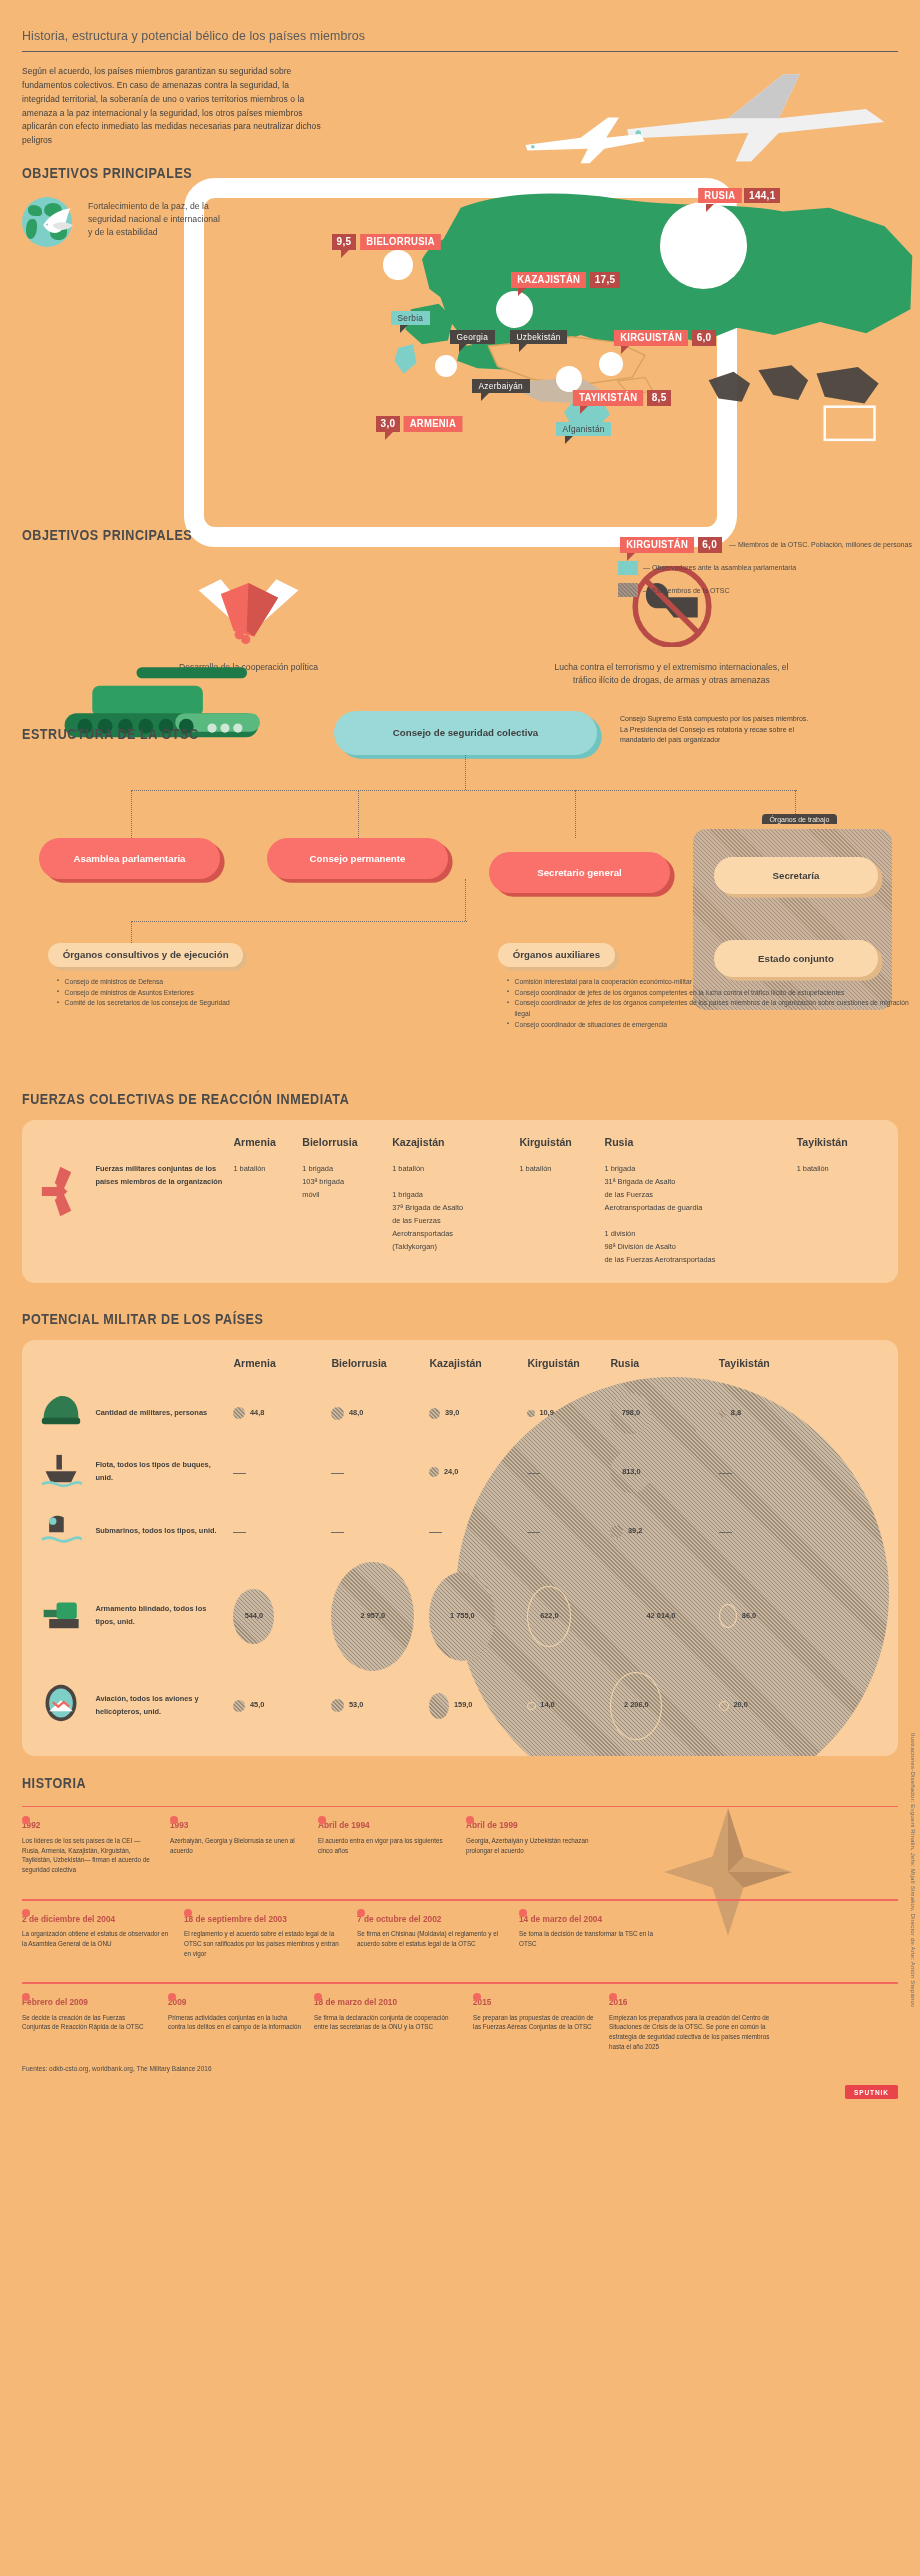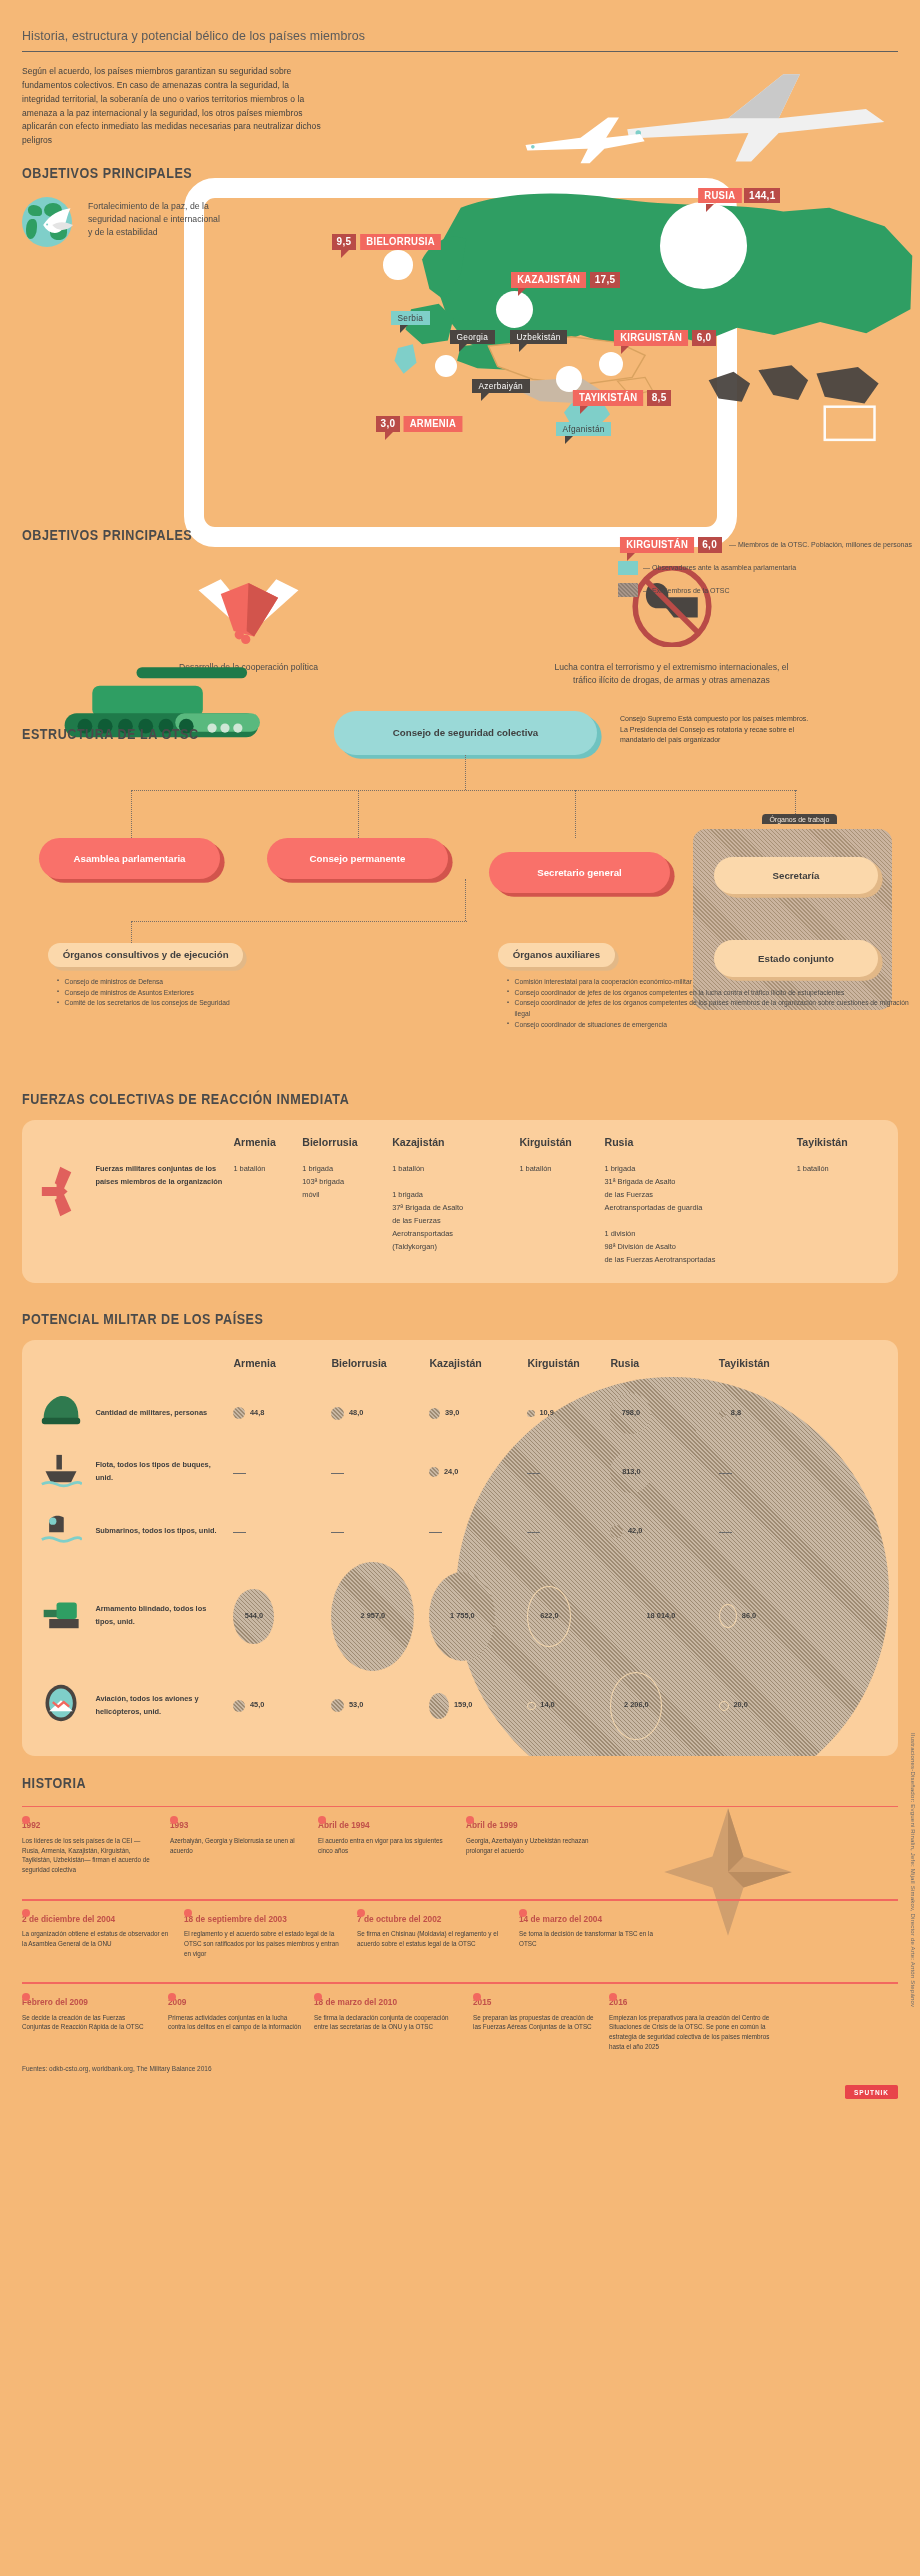--- a/index.html
+++ b/index.html
@@ -585,21 +585,21 @@
               </svg>
         </td>
         <td class="rowlabel">Submarinos, todos los tipos, unid.</td>
         <td><span class="dash"></span></td>
         <td><span class="dash"></span></td>
         <td><span class="dash"></span></td>
         <td><span class="dash"></span></td>
         <td>
               <div class="bubwrap">
                 <div class="bub" style="width:13px;height:13px"></div>
-                <span class="bubval">42,0</span>
+                <span class="bubval">39,2</span>
               </div>
             </td>
         <td><span class="dash"></span></td>
       </tr>
 
       <tr class="bub-row" style="height:111px">
         <td>
           <svg width="46" height="37" viewBox="0 0 50 40">
                 <rect x="4" y="16" width="16" height="8" fill="#2f7a4f"></rect>
                 <rect x="18" y="8" width="22" height="18" rx="3" fill="#2f9e63"></rect>
@@ -621,21 +621,21 @@
               <div class="bub" style="width:66px;height:89px;border-radius:50%">
                 <span>1 755,0</span>
               </div>
             </td>
         <td>
               <div class="bub" style="width:44px;height:61px;border-radius:50%;background:none;border:1.8px solid #f2d5ad;">
                 <span>622,0</span>
               </div>
             </td>
         <td>
-              <div style="width:101px;text-align:center;font-size:7.4px;font-weight:700">18 014,0</div>
+              <div style="width:101px;text-align:center;font-size:7.4px;font-weight:700">42 014,0</div>
             </td>
         <td>
               <div class="bubwrap">
                 <div class="bub" style="width:18.4px;height:24px;border-radius:50%;background:none;border:1.8px solid #f2d5ad"></div>
                 <span class="bubval">86,0</span>
               </div>
             </td>
       </tr>
 
       <tr class="bub-row">

